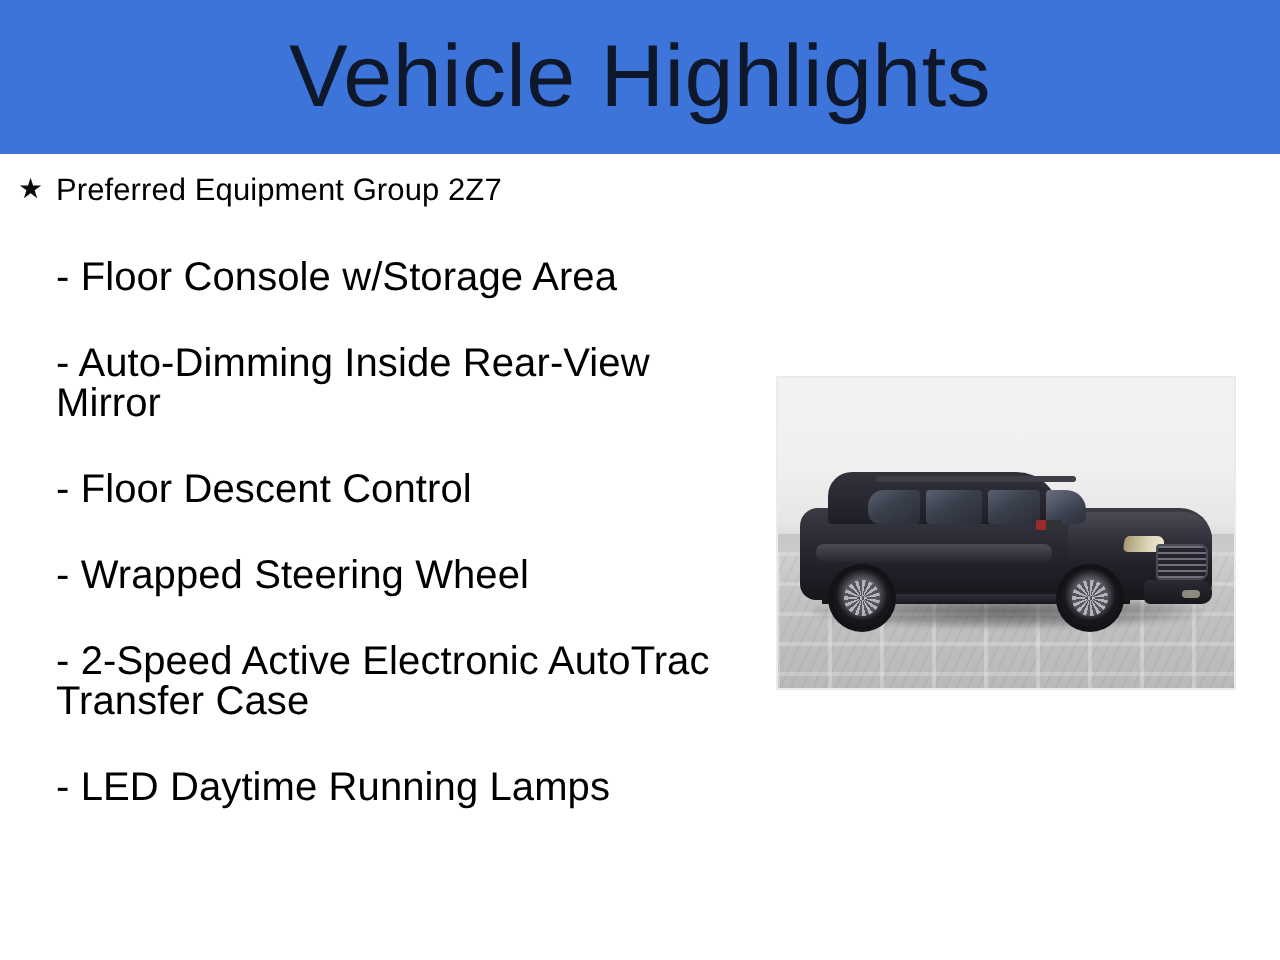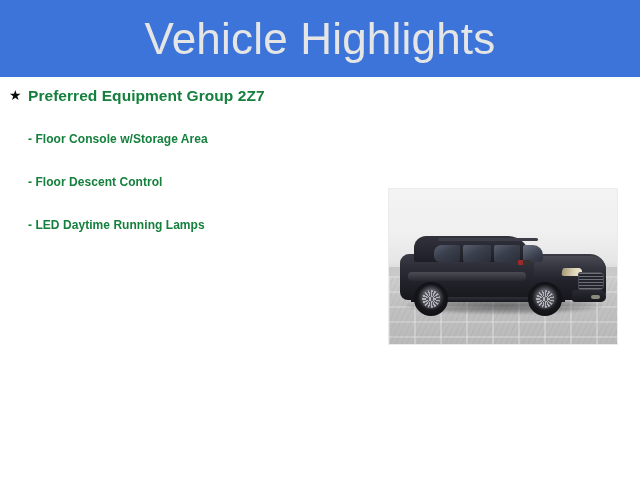--- a/index.html
+++ b/index.html
@@ -23,21 +23,21 @@
     left: 0;
     top: 0;
     width: 640px;
     height: 77px;
     background: #3C74D9;
     display: flex;
     align-items: center;
     justify-content: center;
   }
   .header-title {
-    color: #e5e5e5;
+    color: #0f172a;
     font-family: "Liberation Sans", sans-serif;
     font-weight: 400;
     font-size: 44px;
     line-height: 46px;
     letter-spacing: 0.2px;
     white-space: nowrap;
     text-align: right;
   }
 
   
@@ -78,30 +78,30 @@
     line-height: 19px;
     text-align: left;
     font-family: "DejaVu Sans", sans-serif;
   }
   .bullet-spacer {
     flex: 0 0 auto;
     width: 28px;
   }
   .highlight-text {
     flex: 1 1 auto;
-    color: #15803d;
+    color: #000000;
     font-family: "Liberation Sans", sans-serif;
-    font-weight: bold;
+    font-weight: normal;
     font-size: 15.5px;
     line-height: 20px;
     letter-spacing: 0.05px;
     padding-right: 12px;
   }
   .highlight-item.sub .highlight-text {
-    font-size: 12px;
+    font-size: 20px;
   }
 
   
   .vehicle-photo-wrap {
     position: absolute;
     left: 388px;
     top: 111px;
     width: 230px;
     height: 157px;
     background: #fdfdfd;
@@ -333,28 +333,40 @@
     <li class="highlight-item top">
       <span class="bullet-star">★</span>
       <span class="highlight-text">Preferred Equipment Group 2Z7</span>
     </li>
 
     <li class="highlight-item sub">
       <span class="bullet-spacer"></span>
       <span class="highlight-text">- Floor Console w/Storage Area</span>
     </li>
 
+    <li class="highlight-item sub">
+      <span class="bullet-spacer"></span>
+      <span class="highlight-text">- Auto-Dimming Inside Rear-View Mirror</span>
+    </li>
 
     <li class="highlight-item sub">
       <span class="bullet-spacer"></span>
       <span class="highlight-text">- Floor Descent Control</span>
     </li>
 
 
-
+    <li class="highlight-item sub">
+      <span class="bullet-spacer"></span>
+      <span class="highlight-text">- Wrapped Steering Wheel</span>
+    </li>
+
+    <li class="highlight-item sub">
+      <span class="bullet-spacer"></span>
+      <span class="highlight-text">- 2-Speed Active Electronic AutoTrac Transfer Case</span>
+    </li>
 
 
     <li class="highlight-item sub">
       <span class="bullet-spacer"></span>
       <span class="highlight-text">- LED Daytime Running Lamps</span>
     </li>
 
   </ul>
 
   <div class="vehicle-photo-wrap">

